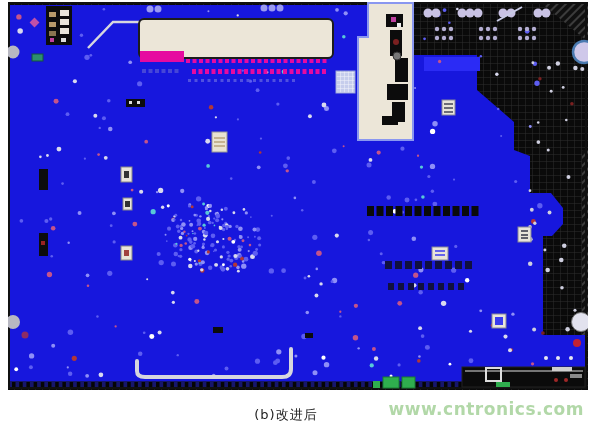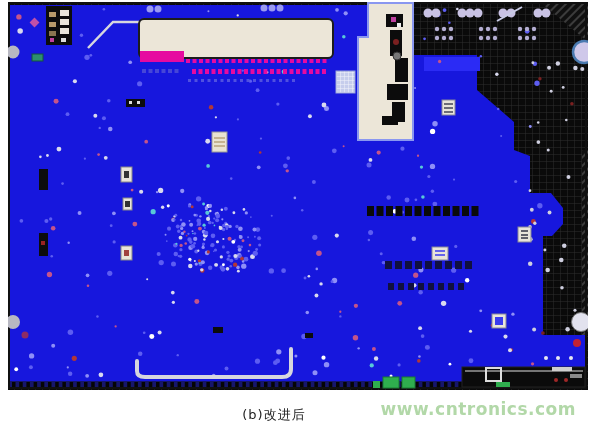--- a/index.html
+++ b/index.html
@@ -1,22 +1,22 @@
 <!DOCTYPE html>
 <html style="--page_bg: #ffffff; --board_blue: #1717dd; --bright_blue: #2b2bf5; --dark_bg: #0a0a0a; --grid_line: #2d2d2d; --cream: #ece6d8; --magenta: #e60aa0; --lavender: #c9c2e4; --green: #2fae4e; --navy_strip: #16166a; --trace: #d6d6de; --caption: #222222; --watermark: #b2d8a8; --red_marker: #c22233; --via_blue: #5d5df2;"><head>
 <meta charset="utf-8">
 <style>
   html,body{margin:0;padding:0;background:#ffffff;}
   .page{position:relative;width:600px;height:428px;background:var(--page_bg,#fff);overflow:hidden;
         font-family:"DejaVu Sans","Liberation Sans",sans-serif;}
   .figure-wrap{position:absolute;left:8px;top:2px;width:580px;height:388px;}
   svg{display:block;}
-  .caption{position:absolute;left:4px;top:406px;width:540px;text-align:center;
+  .caption{position:absolute;left:16px;top:406px;width:540px;text-align:center;
            font-size:13px;color:var(--caption,#222);letter-spacing:1px;}
-  .watermark{position:absolute;right:24px;top:399px;font-size:17px;font-weight:bold;
+  .watermark{position:absolute;right:16px;top:399px;font-size:17px;font-weight:bold;
              color:var(--watermark,#b2d8a8);letter-spacing:.5px;}
   .board{fill:var(--board_blue,#1717dd);}
   .bright{fill:var(--bright_blue,#2b2bf5);}
   .cream{fill:var(--cream,#ece6d8);}
   .magenta{fill:var(--magenta,#e60aa0);}
   .green{fill:var(--green,#2fae4e);}
 </style>
 </head>
 <body>
 

